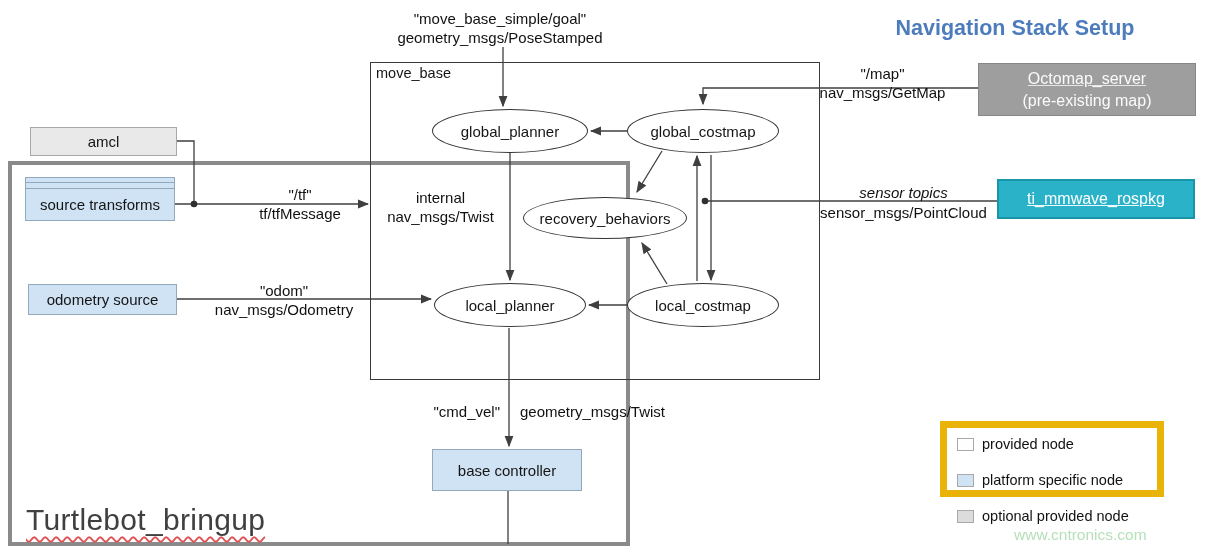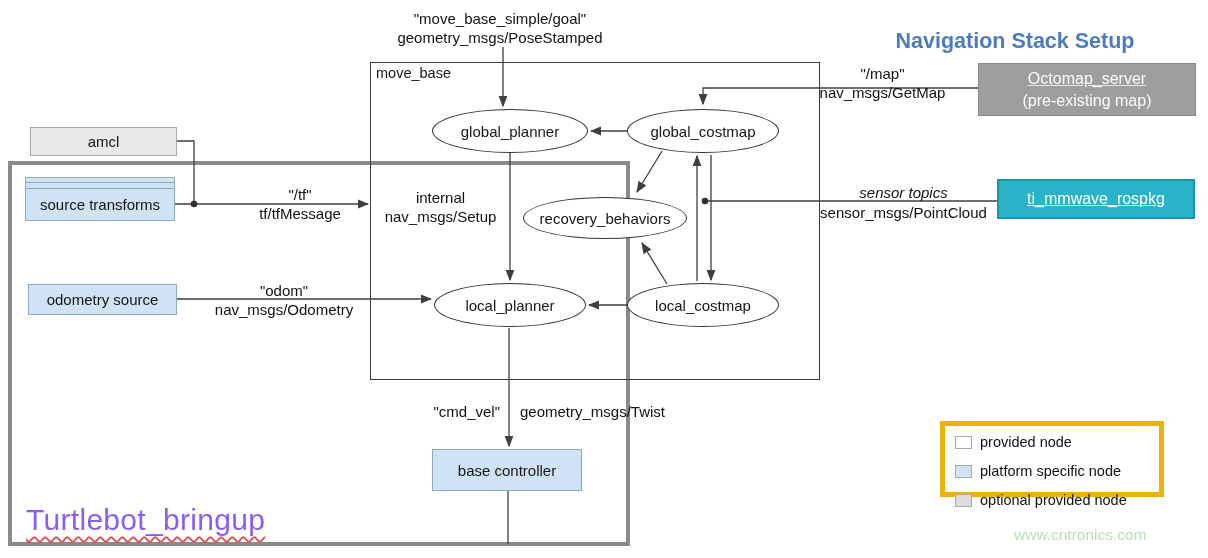--- a/index.html
+++ b/index.html
@@ -35,28 +35,28 @@
     color:#fbfbfb; font-size:16px; line-height:1.35; text-align:center;
   }
   .octomap .u { text-decoration:underline; text-decoration-color:#e6e6e6; }
   .ti {
     position:absolute; background:#2ab3c8; border:2px solid #1895a8;
     display:flex; align-items:center; justify-content:center;
     color:#ffffff; font-size:16px;
   }
   .ti .u { text-decoration:underline; text-decoration-color:#eef9fb; }
   .bigname {
-    position:absolute; font-size:30px; color:#8b5cf6; letter-spacing:0.3px;
+    position:absolute; font-size:30px; color:#404040; letter-spacing:0.3px;
     text-decoration-line:underline; text-decoration-style:wavy;
     text-decoration-color:#e05252; text-decoration-thickness:2px;
     text-underline-offset:6px;
   }
   .legend {
-    position:absolute; background:#ffffff; border:5px solid #eab308;
-    padding:8px 10px; display:flex; flex-direction:column; gap:13px;
+    position:absolute; background:#ffffff; border:7px solid #eab308;
+    padding:8px 10px; display:flex; flex-direction:column; gap:20px;
   }
   .legend-row { display:flex; align-items:center; gap:8px; font-size:14.5px; color:#111; }
   .sw { width:17px; height:13px; border:1px solid #a9a9a9; flex:0 0 auto; }
   .sw-provided { background:#fefefe; }
   .sw-optional { background:#dcdcdc; }
   .sw-platform { background:#cfe3f5; }
   .watermark { position:absolute; font-size:15.5px; color:#b5dfb7; }
   .italic { font-style:italic; }
 </style>
 </head>
@@ -87,38 +87,38 @@
       <path d="M175,204 L368,204" marker-end="url(#ah)"></path>
       <path d="M177,141 L194,141 L194,204"></path>
       <path d="M177,299 L431,299" marker-end="url(#ah)"></path>
       <path d="M978,88 L703,88 L703,104" marker-end="url(#ah)"></path>
       <path d="M997,201 L704,201"></path>
     </g>
     <circle cx="194" cy="204" r="3.3" fill="#2f2f2f"></circle>
     <circle cx="705" cy="201" r="3.3" fill="#2f2f2f"></circle>
   </svg>
 
-  <div class="title" style="left:880px; top:29px; width:270px;">Navigation Stack Setup</div>
+  <div class="title" style="left:880px; top:16px; width:270px;">Navigation Stack Setup</div>
 
   <div class="lbl" style="left:375px; top:10px; width:250px;">
     <div>"move_base_simple/goal"</div>
     <div>geometry_msgs/PoseStamped</div>
   </div>
 
   <div class="abs" style="left:376px; top:65px; font-size:14.5px;">move_base</div>
 
   <div class="ellipse" style="left:432px; top:109px; width:156px; height:44px;">global_planner</div>
   <div class="ellipse" style="left:627px; top:109px; width:152px; height:44px;">global_costmap</div>
   <div class="ellipse" style="left:523px; top:197px; width:164px; height:42px;">recovery_behaviors</div>
   <div class="ellipse" style="left:434px; top:283px; width:152px; height:44px;">local_planner</div>
   <div class="ellipse" style="left:627px; top:283px; width:152px; height:44px;">local_costmap</div>
 
   <div class="lbl" style="left:383px; top:189px; width:115px;">
     <div>internal</div>
-    <div>nav_msgs/Setup</div>
+    <div>nav_msgs/Twist</div>
   </div>
 
   <div class="box grayn" style="left:30px; top:127px; width:147px; height:29px;">amcl</div>
 
   <div class="box blue" style="left:25px; top:177px; width:150px; height:31px;"></div>
   <div class="box blue" style="left:25px; top:182px; width:150px; height:31px;"></div>
   <div class="box blue" style="left:25px; top:188px; width:150px; height:33px;">source transforms</div>
 
   <div class="box blue" style="left:28px; top:284px; width:149px; height:31px;">odometry source</div>
 

